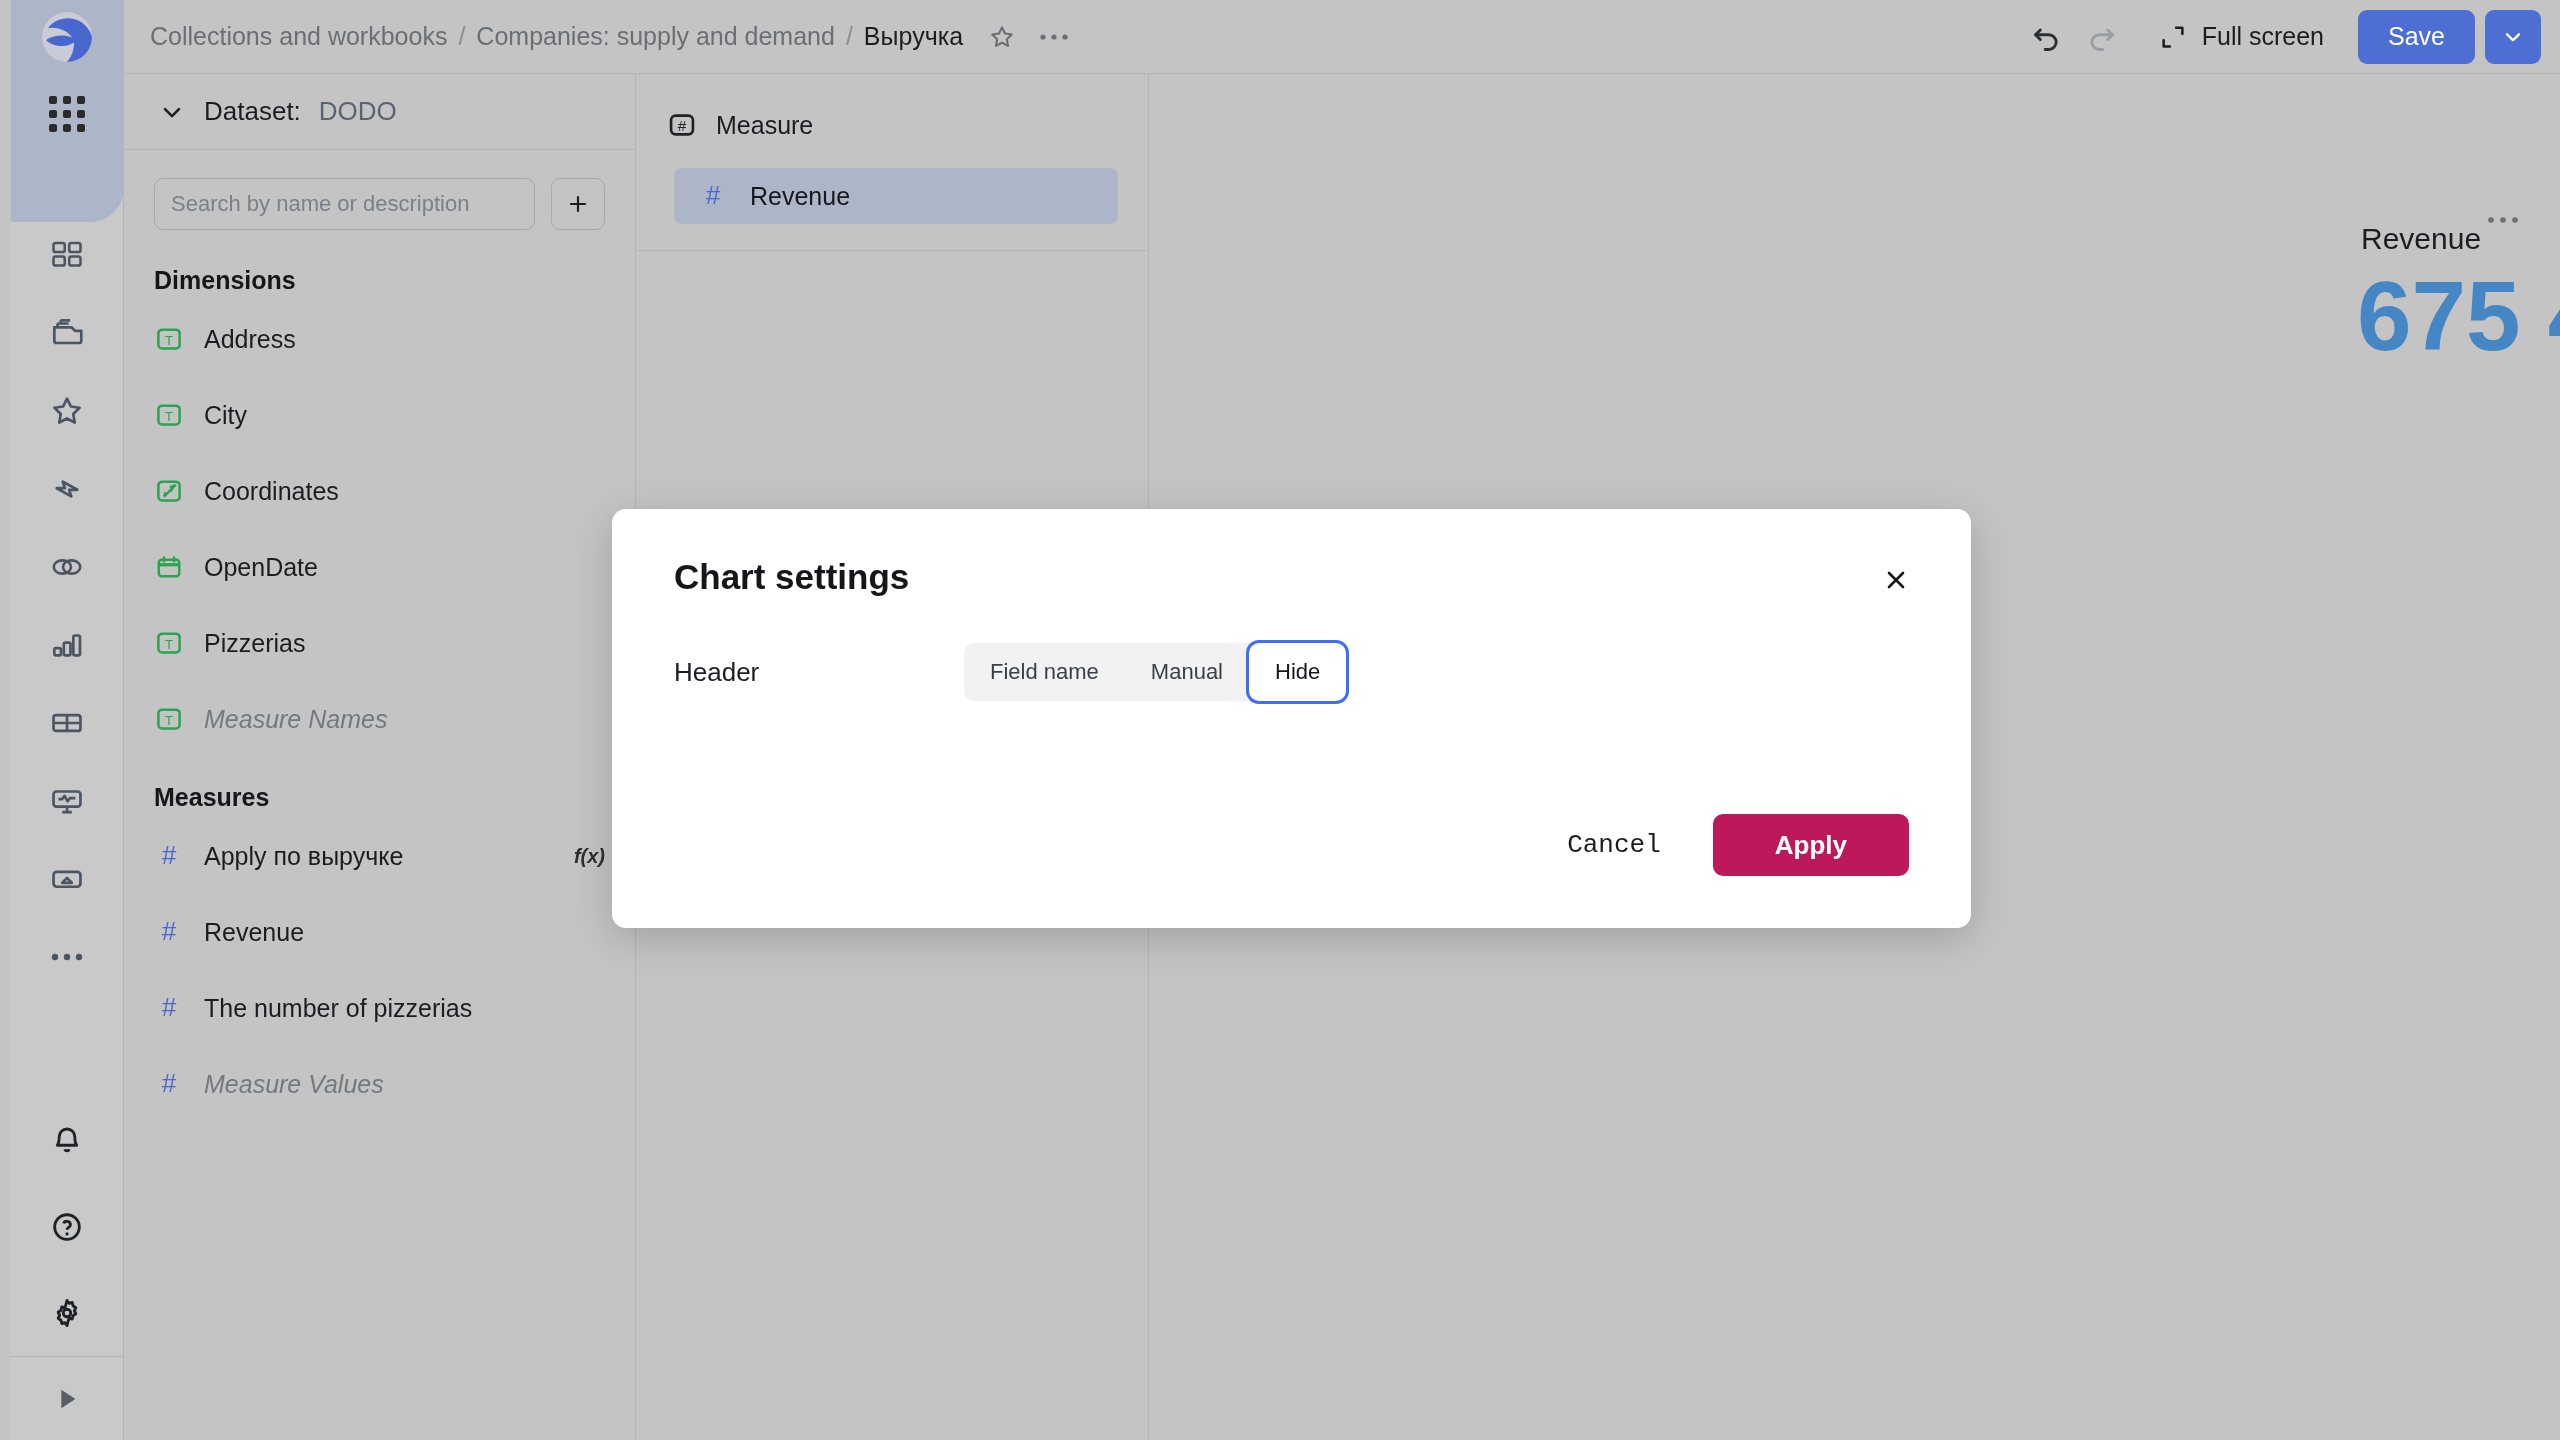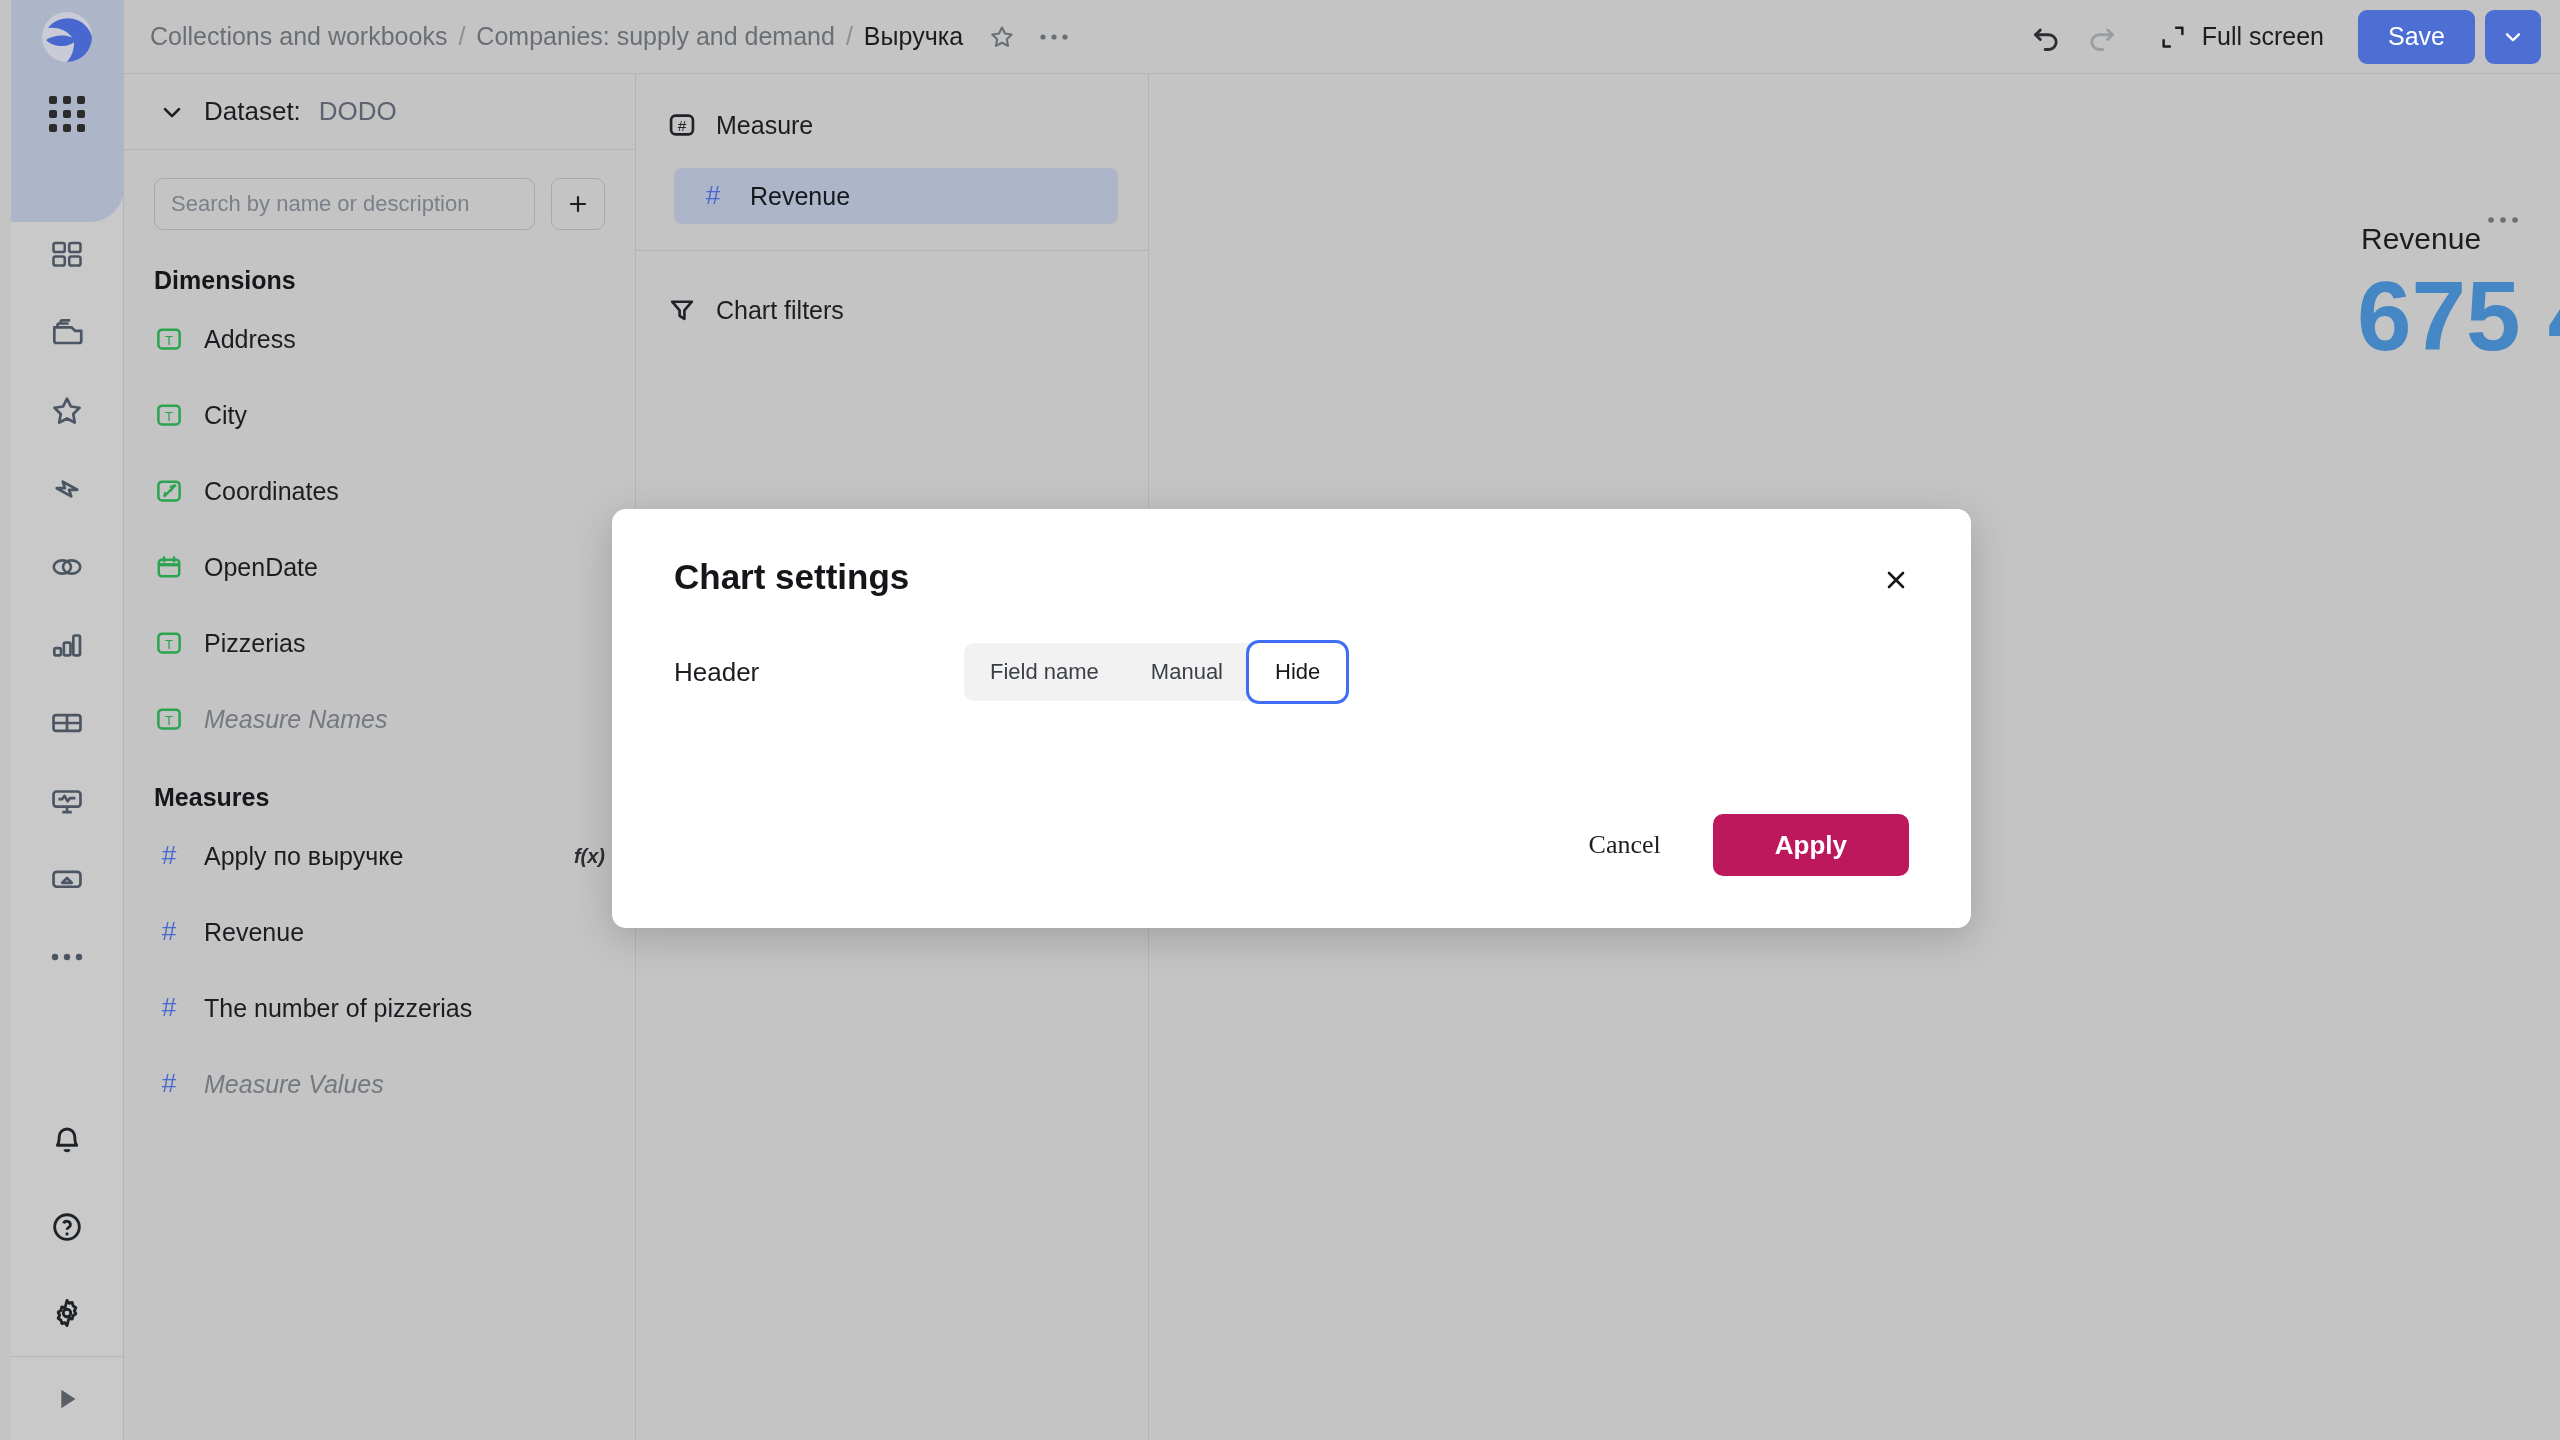--- a/index.html
+++ b/index.html
@@ -253,21 +253,21 @@
     border-radius: 10px;
     position: relative; z-index: 2;
   }
   .modal-footer {
     position: absolute; right: 62px; bottom: 52px;
     display: flex; align-items: center; gap: 18px;
   }
   .btn-cancel {
     height: 62px; padding: 0 34px;
     background: transparent; border: none;
-    font-size: 26px; color: #1b1d21; font-family: Liberation Serif, serif;
+    font-size: 26px; color: #1b1d21; font-family: Liberation Mono, monospace;
     cursor: pointer; border-radius: 9px;
   }
   .btn-apply {
     height: 62px; padding: 0 62px;
     background: #be185d; color: #fff;
     border: none; border-radius: 10px;
     font-size: 26px; font-family: inherit; font-weight: bold;
     cursor: pointer;
   }
 </style>
@@ -565,28 +565,20 @@
             <span class="sec-item-label">Measure</span>
           </div>
           <div class="sec-pill">
             <svg width="30" height="30" viewBox="0 0 24 24">
               <text x="12" y="18" font-family="Liberation Sans, sans-serif" font-size="21" text-anchor="middle" fill="#4a68cf">#</text>
             </svg>
             <span class="sec-pill-label">Revenue</span>
           </div>
         </div>
 
-        <div class="sec-block sec-block-last">
-          <div class="sec-item">
-            <svg width="32" height="32" viewBox="0 0 24 24" fill="none" stroke="#1f2328" stroke-width="2" stroke-linejoin="round">
-              <path d="M4.6 5.8h14.8l-5.6 6.4v6.4l-3.6-2.2v-4.2z"></path>
-            </svg>
-            <span class="sec-item-label">Chart filters</span>
-          </div>
-        </div>
       </div>
 
       <div class="chart-area">
         <div class="chart-menu">
           <svg width="32" height="12" viewBox="0 0 32 12">
             <circle cx="4" cy="6" r="2.8" fill="#6a6f76"></circle>
               <circle cx="16" cy="6" r="2.8" fill="#6a6f76"></circle>
               <circle cx="28" cy="6" r="2.8" fill="#6a6f76"></circle>
           </svg>
         </div>

